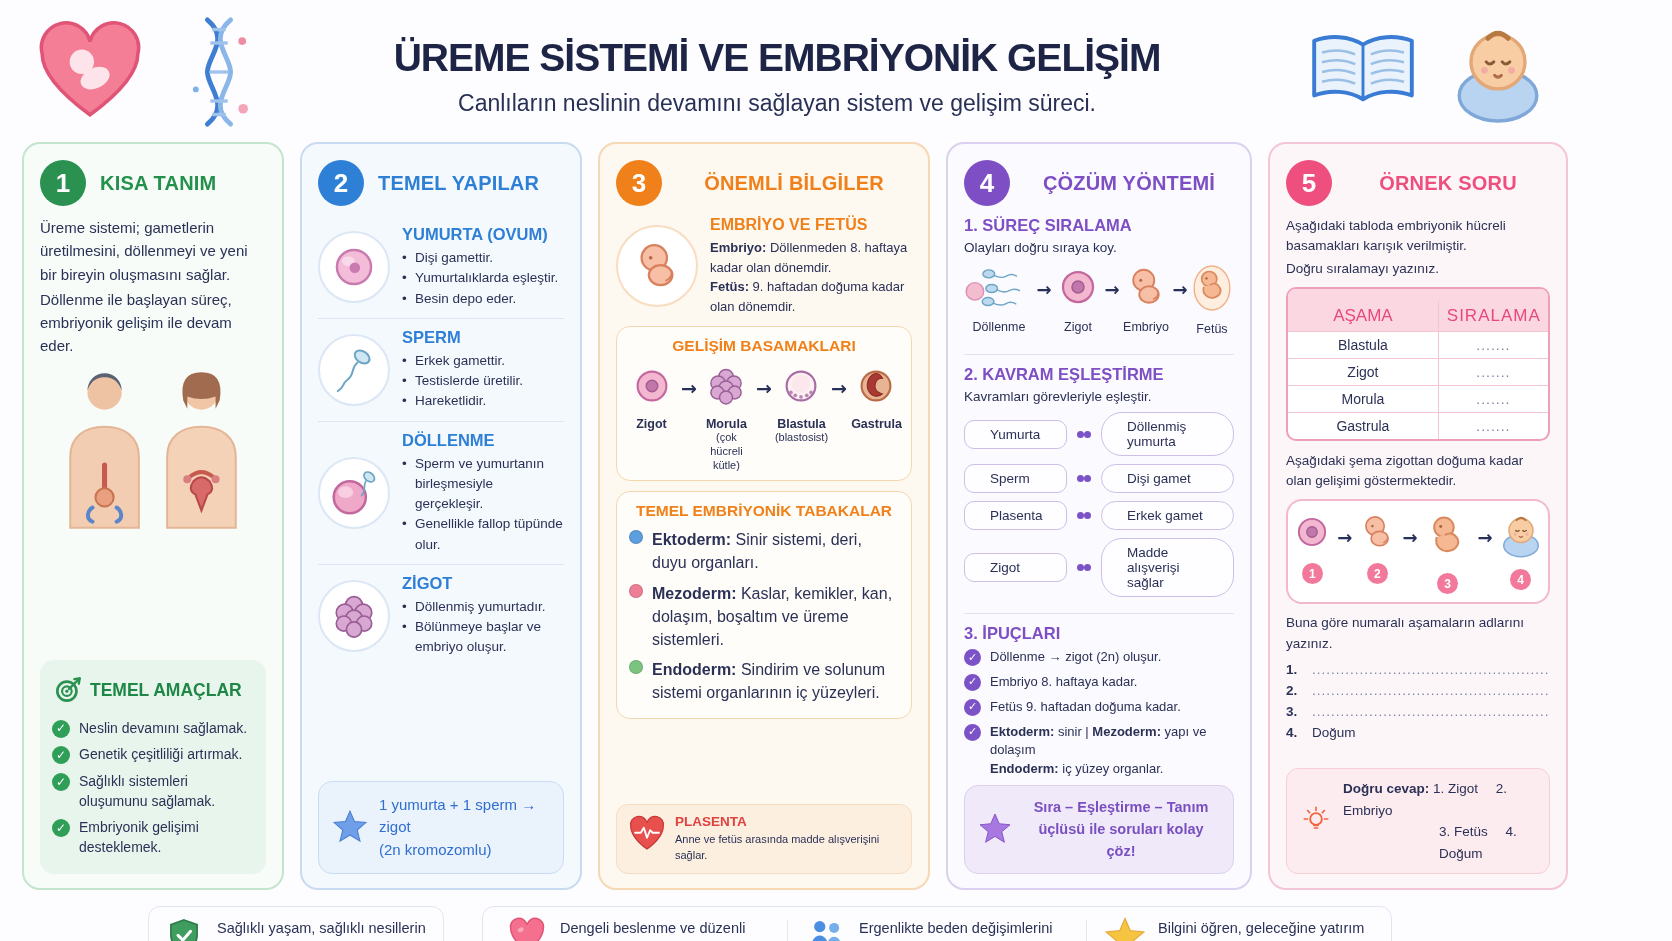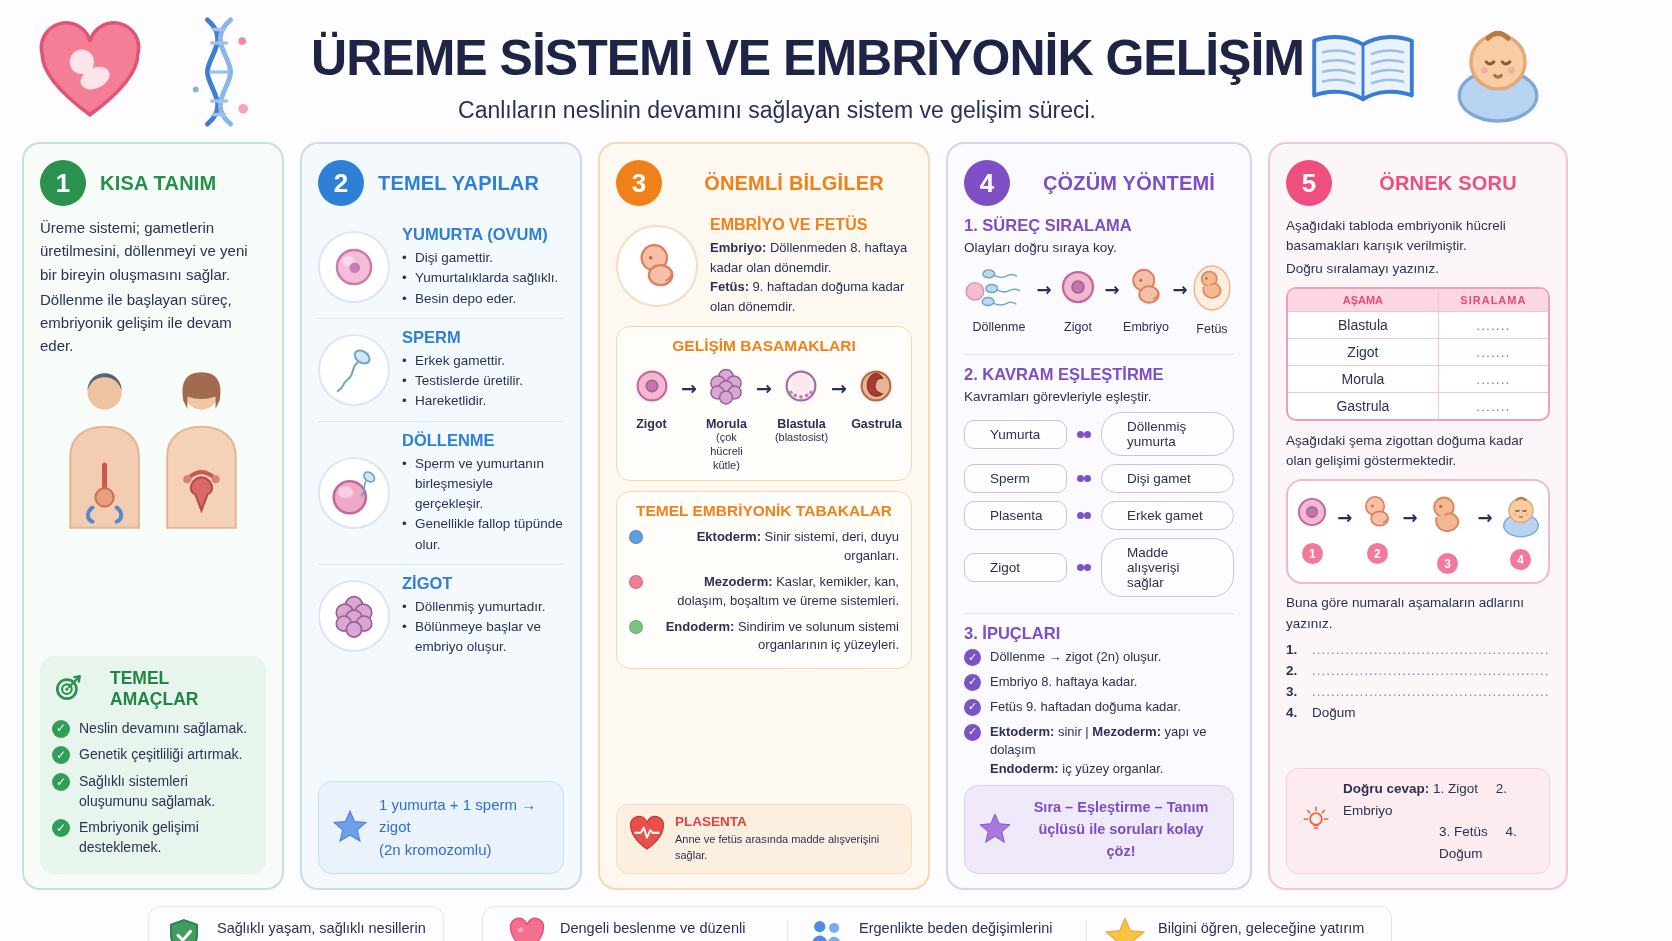--- a/index.html
+++ b/index.html
@@ -7,21 +7,21 @@
   body {
     font-family:"Liberation Sans","DejaVu Sans",sans-serif;
     background:#fdfdff; color:#2b3156; overflow:hidden;
   }
   .arrow-glyph { font-family:"DejaVu Sans",sans-serif; font-weight:700; color:#27305a; }
 
   
   .header { display:flex; align-items:center; padding:10px 120px 0 34px; height:138px; }
   .header .spacer { width:42px; flex:none; }
   .title-block { flex:1; text-align:center; padding-top:4px; }
-  .main-title { font-size:50px; font-weight:800; letter-spacing:-1px; color:#1d2446; white-space:nowrap;text-align:right; }
+  .main-title { font-size:39px; font-weight:800; letter-spacing:-1px; color:#1d2446; white-space:nowrap; }
   .subtitle  { font-size:23px; color:#283056; margin-top:10px; }
 
   
   .main { display:flex; gap:16px; padding:0 0 0 22px; margin-top:4px; align-items:stretch; }
   .col { border-radius:18px; border:2px solid; padding:16px 16px 14px 16px; min-height:650px; display:flex; flex-direction:column; }
   .col1 { width:262px; border-color:#c4e5cd; background:#f7fcf8; }
   .col2 { width:282px; border-color:#c9daf1; background:#f4f9fd; }
   .col3 { width:332px; border-color:#f6d8b4; background:#fdf8f0; }
   .col4 { width:306px; border-color:#dcd0f0; background:#fbfafe; }
   .col5 { width:300px; border-color:#f4c6d5; background:#fdf6f9; }
@@ -34,21 +34,21 @@
   .col1 .col-title { color:#23914b; } .col2 .col-title { color:#2e7fd6; }
   .col3 .col-title { color:#f08019; } .col4 .col-title { color:#7d4ec4; }
   .col5 .col-title { color:#ee4f7f; }
   .col3 .col-head, .col4 .col-head, .col5 .col-head { justify-content:flex-start; }
   .col3 .col-title, .col4 .col-title, .col5 .col-title { margin:0 auto; }
 
   
   .c1-text { font-size:15px; line-height:1.55; margin-bottom:2px; }
   .figure-wrap { margin:8px auto 10px auto; }
   .goals-box { background:#e8f5ec; border-radius:14px; padding:12px 12px 10px 12px; margin-top:auto; }
-  .goals-head { display:flex; align-items:center; gap:24px; margin-bottom:9px; }
+  .goals-head { display:flex; align-items:center; gap:4px; margin-bottom:9px; }
   .goals-title { color:#1f8746; font-weight:800; font-size:17.5px; }
   .goal-item { display:flex; gap:9px; font-size:14px; line-height:1.4; margin-bottom:7px; align-items:flex-start; }
   .check { width:18px; height:18px; flex:none; border-radius:50%; background:#2f9e57; color:#fff;
            font-size:12px; display:flex; align-items:center; justify-content:center; margin-top:1px; }
 
   
   .struct-row { display:flex; gap:12px; align-items:center; padding:9px 0; }
   .struct-divider { height:1px; background:#dde7f3; }
   .iconcircle { background:#fff; border:2px solid #dbe7f5; border-radius:50%;
                 display:flex; align-items:center; justify-content:center; flex:none; }
@@ -71,21 +71,21 @@
   .stages-title { text-align:center; color:#f08019; font-weight:800; font-size:15.5px; margin-bottom:8px; }
   .stages-row { display:flex; align-items:flex-start; justify-content:center; gap:3px; }
   .stage-cell { width:64px; display:flex; flex-direction:column; align-items:center; }
   .stage-label { font-size:12.5px; font-weight:700; margin-top:4px; text-align:center; }
   .stage-sub { font-size:11px; text-align:center; line-height:1.25; }
   .stage-arrow { font-size:19px; padding-top:14px; }
   .layers-box { border:1.5px solid #f5d7ae; border-radius:14px; padding:10px 12px 6px 12px;
                 background:#fffdf9; margin-bottom:10px; }
   .layer-item { display:flex; gap:9px; margin-bottom:7px; align-items:flex-start; }
   .layer-dot { width:14px; height:14px; border-radius:50%; flex:none; margin-top:2px; border:1px solid rgba(0,0,0,.12); }
-  .layer-text { font-size:13px; line-height:1.45;text-align:right; }
+  .layer-text { font-size:16px; line-height:1.45; }
   .c3-bottom { display:flex; gap:10px; margin-top:auto; }
   .mini-box { flex:1; background:#fcefe0; border:1.5px solid #f6ddc2; border-radius:12px;
               padding:9px 10px; display:flex; gap:8px; align-items:flex-start; }
   .mini-title-red { color:#e0423f; font-weight:800; font-size:13.5px; margin-bottom:3px; }
   .mini-title-blue { color:#2e7fd6; font-weight:800; font-size:13.5px; margin-bottom:3px; }
   .mini-text { font-size:11px; line-height:1.45; }
 
   
   .c4-sec-title { color:#7d4ec4; font-weight:800; font-size:16.5px; margin-bottom:5px; }
   .c4-sub { font-size:13.5px; margin-bottom:8px; }
@@ -109,21 +109,21 @@
   .note-text { color:#7a4fc0; font-weight:700; font-size:14.5px; line-height:1.5; text-align:center; flex:1; }
 
   
   .c5-text { font-size:13.5px; line-height:1.5; margin-bottom:8px; }
   .q-table { border:2px solid #ef9fb8; border-radius:10px; overflow:hidden; margin-bottom:10px; background:#fff; }
   .q-tr { display:flex; border-top:1px solid #f3c4d2; }
   .q-tr.head { border-top:none; background:#fbd7e2; }
   .q-td { padding:5px 8px; font-size:14px; text-align:center; }
   .q-td.stage { width:58%; border-right:1px solid #f3c4d2; }
   .q-td.order { width:42%; color:#7a84a0; letter-spacing:1px; }
-  .q-tr.head .q-td { color:#e8487e; font-weight:700; font-size:11px; }
+  .q-tr.head .q-td { color:#e8487e; font-weight:400; font-size:17px;margin-top:12px; }
   .schema-box { border:2px solid #f2b9ca; border-radius:16px; background:#fff;
                 padding:10px 8px 8px 8px; margin-bottom:9px; }
   .schema-row { display:flex; align-items:flex-start; justify-content:center; gap:4px; }
   .schema-cell { display:flex; flex-direction:column; align-items:center; gap:6px; }
   .schema-arrow { font-size:18px; padding-top:16px; }
   .num-circle { width:21px; height:21px; border-radius:50%; background:#f2799c; color:#fff;
                 font-size:12px; font-weight:800; display:flex; align-items:center; justify-content:center; }
   .blank-line { display:flex; gap:8px; font-size:13.5px; margin-bottom:6px; align-items:baseline; }
   .blank-num { font-weight:700; width:18px; flex:none; }
   .blank-dots { color:#7a84a0; letter-spacing:1px; white-space:nowrap; overflow:hidden; flex:1; }
@@ -389,21 +389,21 @@
 
       <div class="struct-row">
         <div class="iconcircle c2-circle">
             <svg width="52" height="52">
               <use href="#sym-egg"></use>
             </svg>
           </div>
         <div>
           <div class="struct-name">YUMURTA (OVUM)</div>
           <div class="bullet">Dişi gamettir.</div>
-          <div class="bullet">Yumurtalıklarda sağlıklı.</div>
+          <div class="bullet">Yumurtalıklarda eşleştir.</div>
           <div class="bullet">Besin depo eder.</div>
         </div>
       </div>
       <div class="struct-divider"></div>
 
       <div class="struct-row">
         <div class="iconcircle c2-circle">
             <svg width="52" height="52">
               <use href="#sym-sperm"></use>
             </svg>

